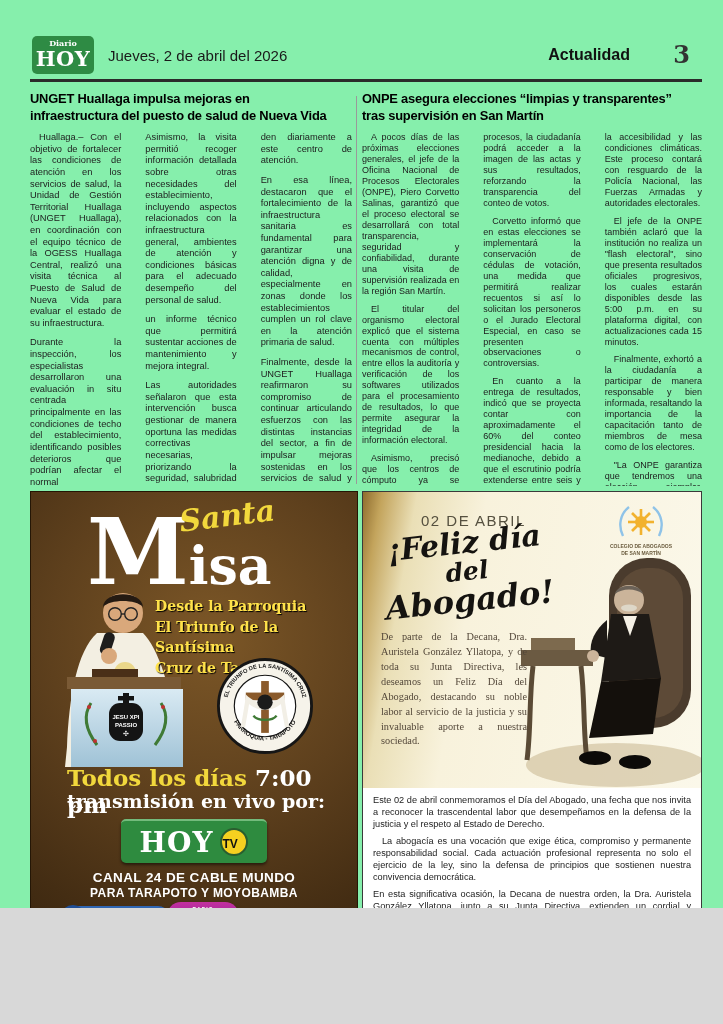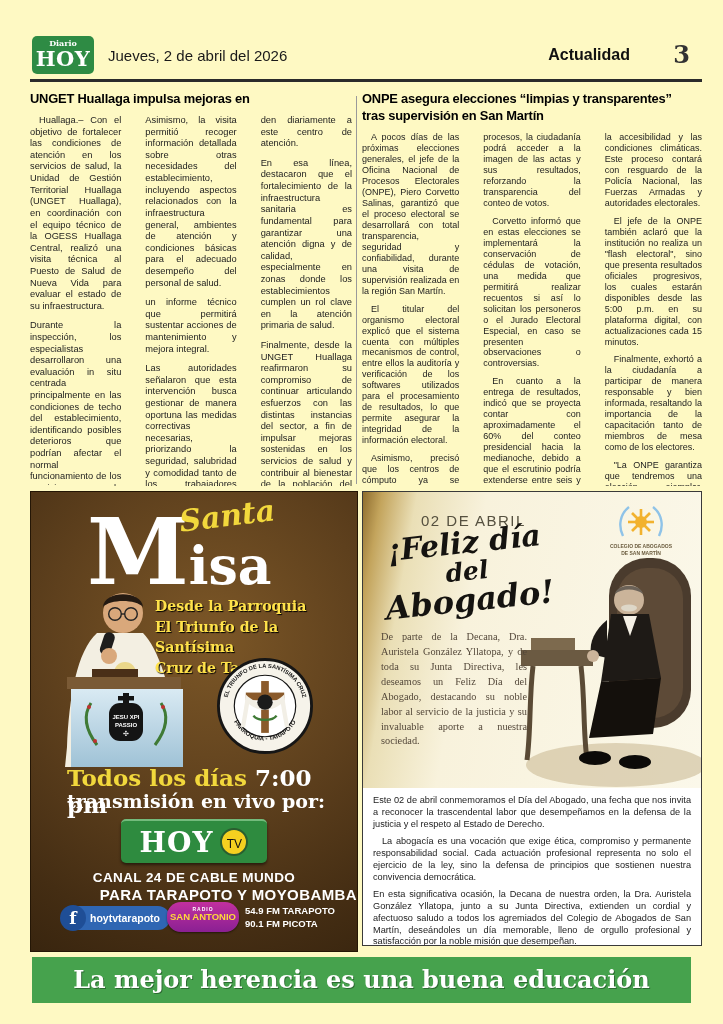--- a/index.html
+++ b/index.html
@@ -1,16 +1,16 @@
 <!DOCTYPE html>
 <html><head>
 <meta charset="utf-8">
 <style>
   html,body{margin:0;padding:0;background:#d8d8d8;}
-  .page{position:relative;width:723px;height:1024px;background:#fef9c3;margin:0 auto;
+  .page{position:relative;width:723px;height:908px;background:#86efac;margin:0 auto;
         font-family:"Liberation Sans",sans-serif;color:#111;overflow:hidden;box-shadow:0 0 6px rgba(0,0,0,.3);}
 
   
   .masthead{position:absolute;left:30px;top:34px;width:672px;height:42px;}
   .brand{position:absolute;left:2px;top:2px;width:62px;height:38px;background:#2e8b44;border-radius:5px;
          text-align:center;color:#fff;font-family:"DejaVu Serif",serif;}
   .brand-top{display:block;font-size:8px;font-weight:bold;margin-top:3px;line-height:9px;}
   .brand-main{display:block;font-size:21px;font-weight:bold;line-height:22px;letter-spacing:.5px;}
   .issue-date{position:absolute;left:78px;top:13px;font-size:15px;color:#1a1a1a;}
   .section-title{position:absolute;right:72px;top:12px;font-size:16px;font-weight:bold;}
@@ -43,24 +43,24 @@
                 font-size:14.2px;line-height:1.45;color:#ffe24a;text-shadow:1px 1px 1px #000;}
   .priest-art{position:absolute;left:6px;top:85px;width:170px;height:190px;}
   .parish-seal{position:absolute;left:186px;top:166px;width:96px;height:96px;}
   .schedule1{position:absolute;left:36px;top:272px;font-family:"DejaVu Serif",serif;font-weight:bold;font-size:23px;}
   .schedule-days{color:#f2d83c;}
   .schedule-time{color:#fff;}
   .schedule2{position:absolute;left:36px;top:298px;font-family:"DejaVu Serif",serif;font-weight:bold;font-size:19px;color:#fff;}
   .tv-logo{position:absolute;left:90px;top:327px;width:146px;height:42px;background:#2e8b3f;border-radius:5px;
            border-top:2px solid #73bb7c;display:flex;align-items:center;justify-content:center;gap:7px;box-shadow:0 2px 3px rgba(0,0,0,.5);}
   .tv-logo .tv-word{color:#fff;font-family:"DejaVu Serif",serif;font-weight:bold;font-size:28px;letter-spacing:1px;}
-  .tv-badge{width:28px;height:28px;border-radius:50%;background:#f5d020;color:#111;font-weight:normal;font-size:12px;
-            line-height:28px;text-align:center;border:2px solid #2a5e2f;box-sizing:border-box;}
+  .tv-badge{width:28px;height:28px;border-radius:50%;background:#f5d020;color:#111;font-weight:bold;font-size:12px;
+            line-height:28px;text-align:left;border:2px solid #2a5e2f;box-sizing:border-box;}
   .canal1{position:absolute;left:0;top:378px;width:100%;text-align:center;color:#fff;font-weight:bold;font-size:13.5px;letter-spacing:.4px;}
-  .canal2{position:absolute;left:0;top:394px;width:100%;text-align:right;color:#fff;font-weight:bold;font-size:15px;letter-spacing:.4px;}
+  .canal2{position:absolute;left:0;top:394px;width:100%;text-align:center;color:#fff;font-weight:bold;font-size:12px;letter-spacing:.4px;}
   .fb-pill{position:absolute;left:30px;top:414px;height:24px;background:#2f66b3;border-radius:12px;display:flex;
            align-items:center;padding-right:10px;}
   .fb-circle{width:26px;height:26px;border-radius:50%;background:#1f4e96;color:#fff;font-family:"DejaVu Serif",serif;
              font-weight:bold;font-size:17px;text-align:center;line-height:26px;margin:-1px 4px -1px -1px;}
   .fb-handle{color:#fff;font-weight:bold;font-size:10.5px;}
   .radio-pill{position:absolute;left:136px;top:410px;width:72px;height:30px;border-radius:14px;
               background:linear-gradient(180deg,#c2309f 0%,#8a2093 100%);text-align:center;color:#fff;box-shadow:0 1px 2px rgba(0,0,0,.5);}
   .radio-top{display:block;font-size:5px;font-weight:bold;letter-spacing:1px;margin-top:4px;}
   .radio-name{display:block;font-size:9.5px;font-weight:bold;color:#ffd83a;line-height:10px;}
   .freqs{position:absolute;left:214px;top:412px;color:#fff;font-weight:bold;font-size:9.5px;line-height:13px;}
@@ -101,20 +101,21 @@
     <div class="issue-date">Jueves, 2 de abril del 2026</div>
     <div class="section-title">Actualidad</div>
     <div class="page-number">3</div>
   </header>
   <div class="head-rule"></div>
 
   <section class="articles">
     <article class="article article-left">
       <h2 class="headline">
         <span>UNGET Huallaga impulsa mejoras en</span><br>
+        <span>infraestructura del puesto de salud de Nueva Vida</span>
       </h2>
       <div class="cols">
         <div class="col">
           <p class="indent">Huallaga.– Con el objetivo de fortalecer las condiciones de atención en los servicios de salud, la Unidad de Gestión Territorial Huallaga (UNGET Huallaga), en coordinación con el equipo técnico de la OGESS Huallaga Central, realizó una visita técnica al Puesto de Salud de Nueva Vida para evaluar el estado de su infraestructura.</p>
           <p>Durante la inspección, los especialistas desarrollaron una evaluación in situ centrada principalmente en las condiciones de techo del establecimiento, identificando posibles deterioros que podrían afectar el normal funcionamiento de los servicios y la seguridad de los usuarios.</p>
 
         </div>
         <div class="col">
           <p>Asimismo, la visita permitió recoger información detallada sobre otras necesidades del establecimiento, incluyendo aspectos relacionados con la infraestructura general, ambientes de atención y condiciones básicas para el adecuado desempeño del personal de salud.</p>
           <p>un informe técnico que permitirá sustentar acciones de mantenimiento y mejora integral.</p>

